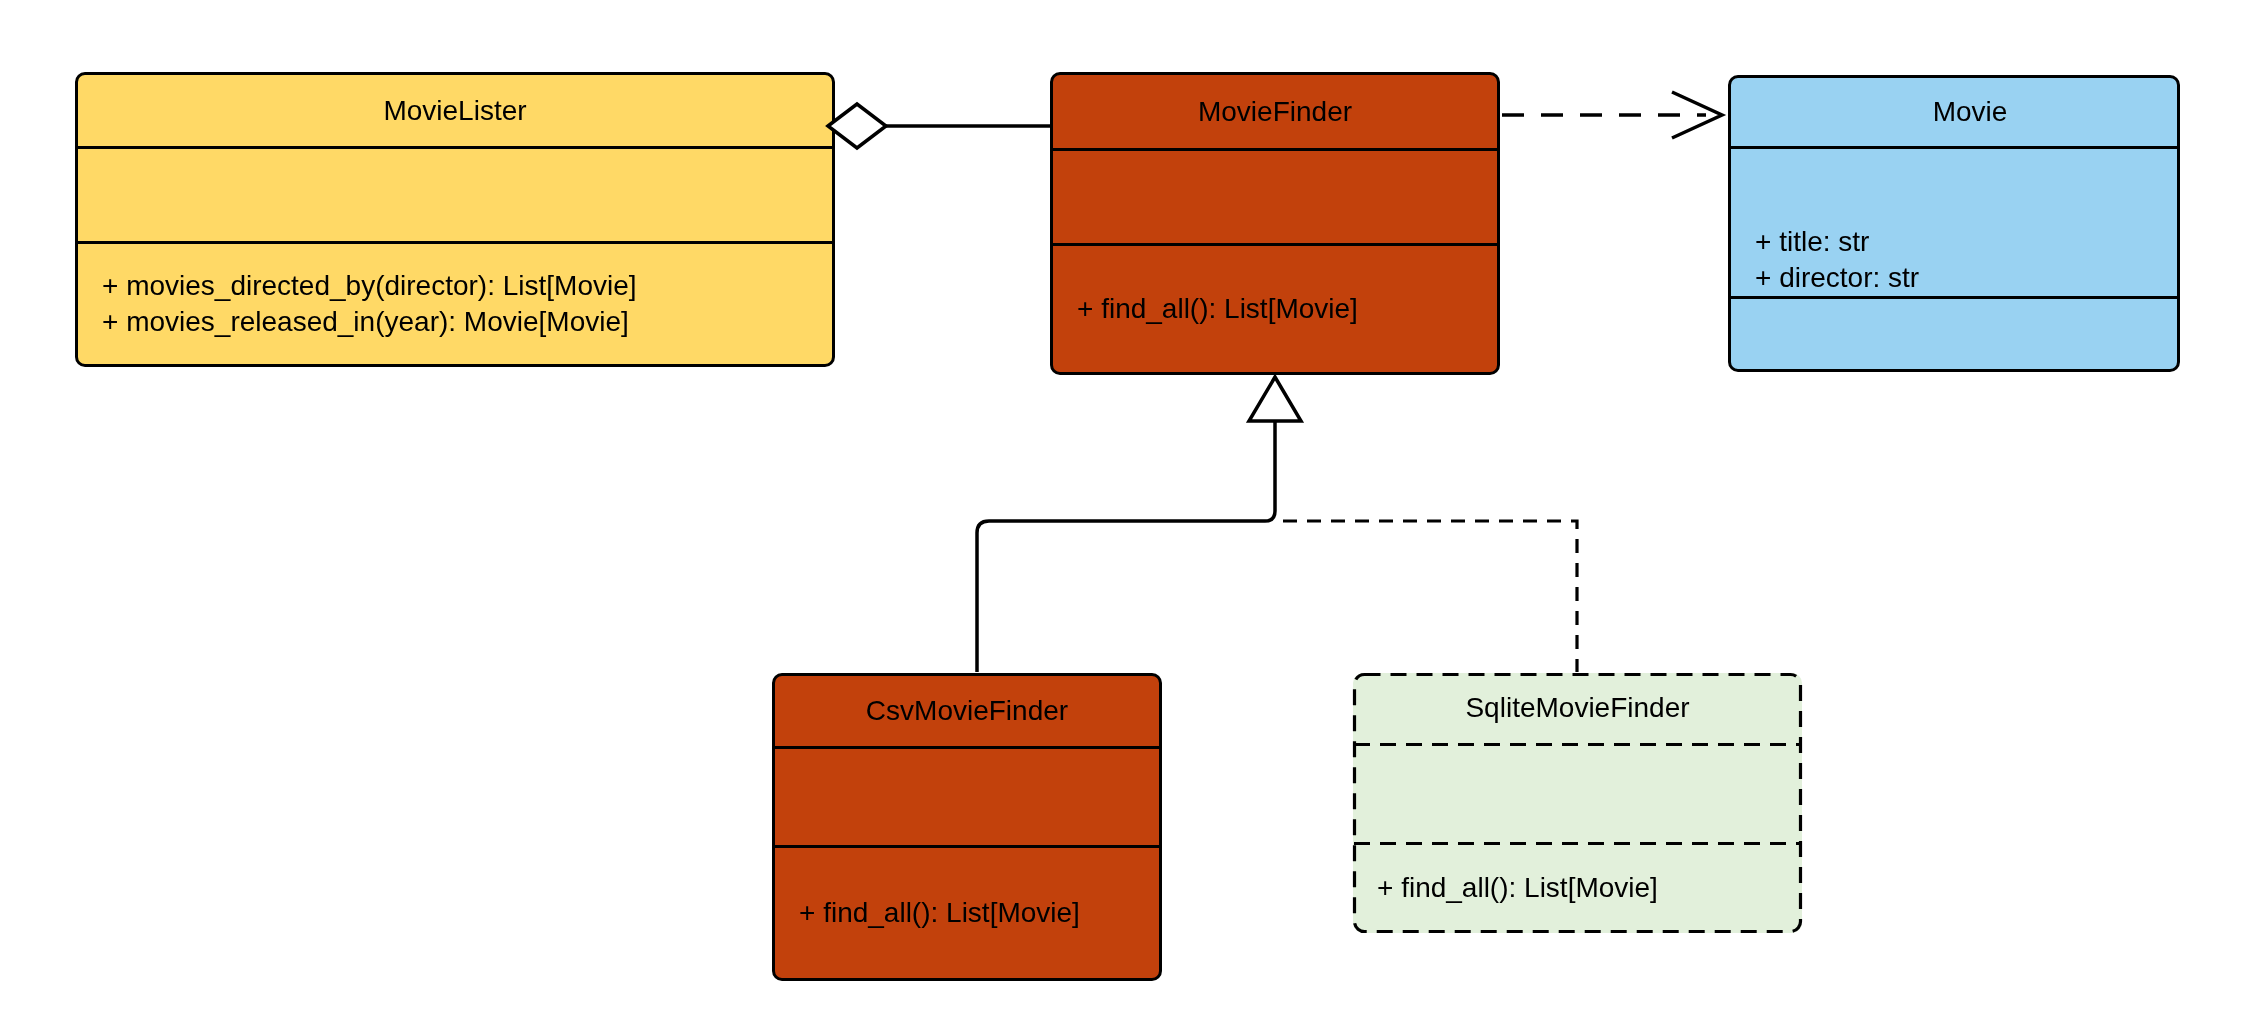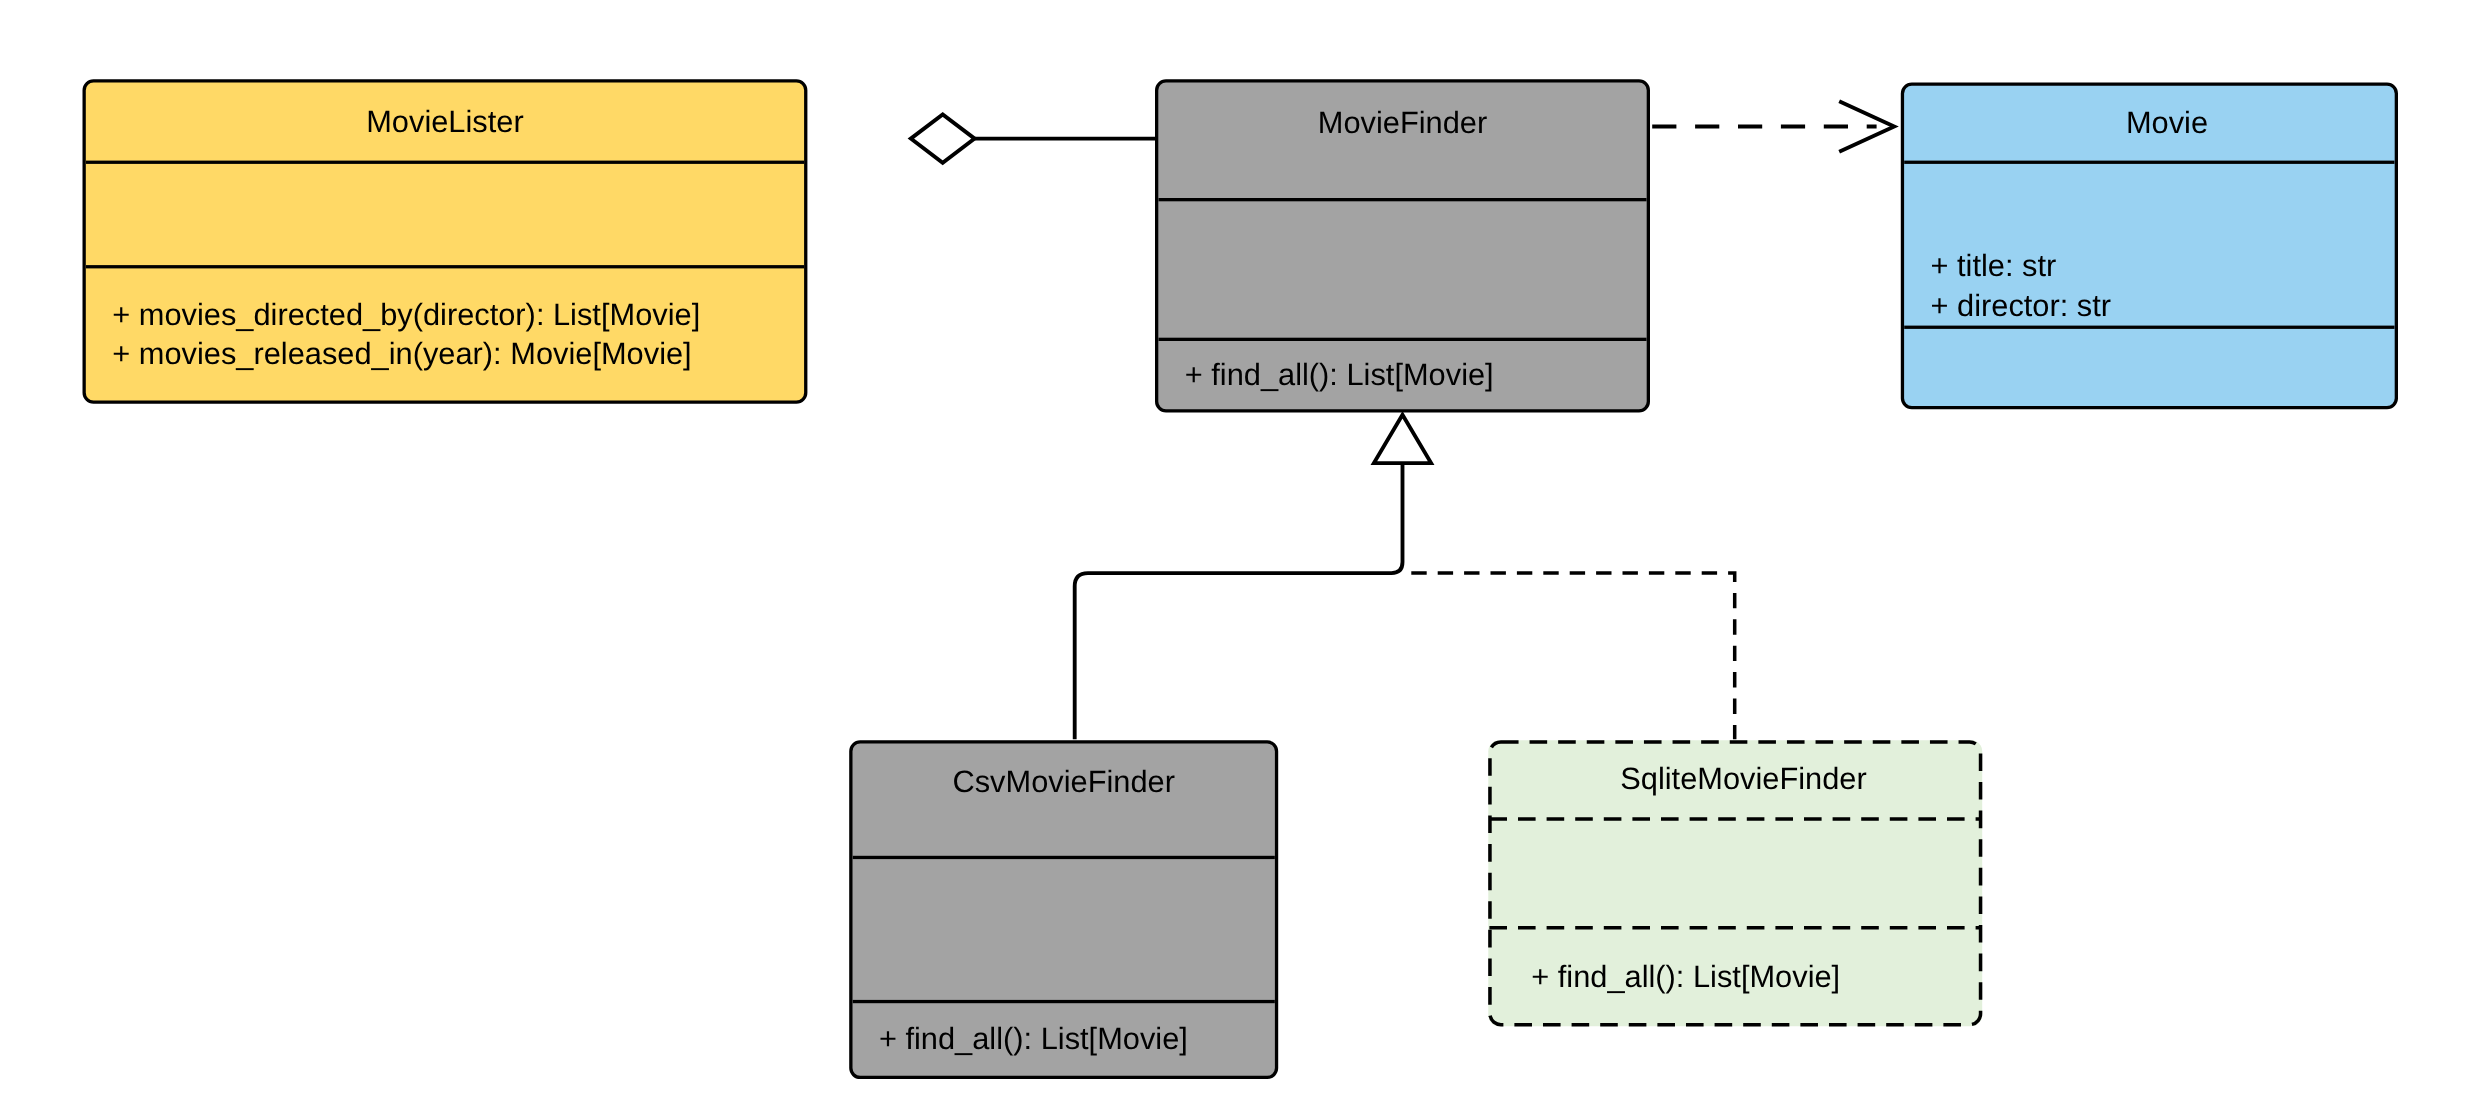--- a/index.html
+++ b/index.html
@@ -19,23 +19,23 @@
   .uml-box {
     position: absolute;
     box-sizing: border-box;
     border: 3px solid #000000;
     border-radius: 10px;
     display: flex;
     flex-direction: column;
     overflow: hidden;
   }
   .uml-box.yellow { background: #FFD966; }
-  .uml-box.green  { background: #a3a3a3; gap: 32px; }
+  .uml-box.green  { background: #c2410c; }
   .uml-box.blue   { background: #99D2F2; }
-  .uml-box.lightgreen { background: #E2F0DB; border: none; border-radius: 10px; padding-left: 15px; }
+  .uml-box.lightgreen { background: #E2F0DB; border: none; border-radius: 10px; }
   .sec {
     box-sizing: border-box;
     flex: 0 0 auto;
     display: flex;
     flex-direction: column;
     justify-content: center;
   }
   .sec.divider { border-top: 3px solid #000000; }
   .lightgreen .sec.divider { border-top: none; } 
   .sec.title {
@@ -56,21 +56,21 @@
     width: 2250px;
     height: 1011px;
     pointer-events: none;
   }
 </style>
 </head>
 <body>
 
 <div class="canvas">
 
-  <div class="uml-box yellow" style="left:75px; top:72px; width:659px; height:295px;">
+  <div class="uml-box yellow" style="left:75px; top:72px; width:760px; height:295px;">
     <div class="sec title" style="height:71px;">MovieLister</div>
     <div class="sec divider" style="height:95px;"></div>
     <div class="sec divider members grow">
       <div class="row">+ movies_directed_by(director): List[Movie]</div>
       <div class="row">+ movies_released_in(year): Movie[Movie]</div>
     </div>
   </div>
 
   <div class="uml-box green" style="left:1050px; top:72px; width:450px; height:303px;">
     <div class="sec title" style="height:73px;">MovieFinder</div>

